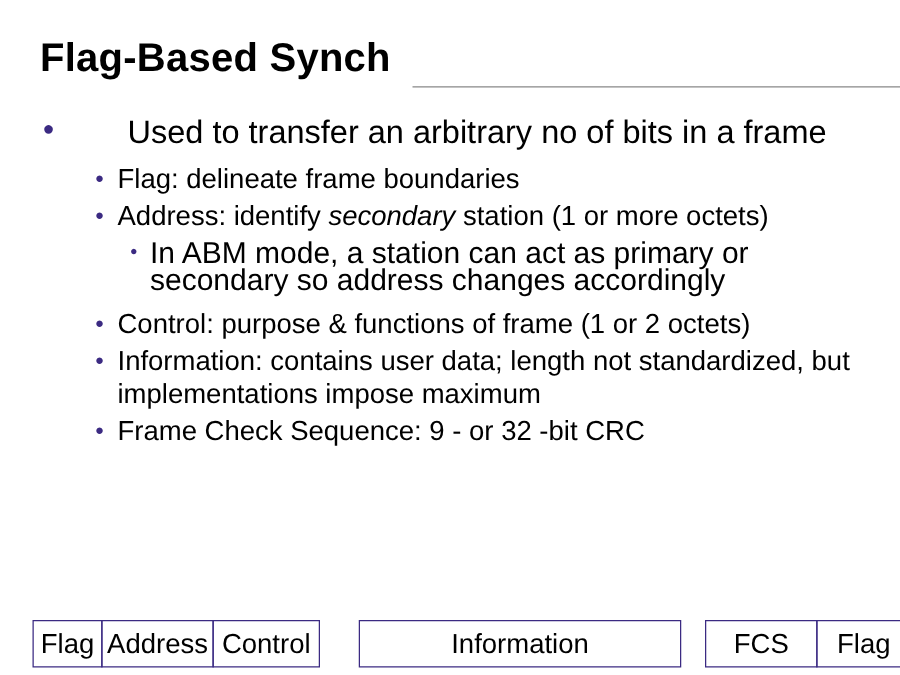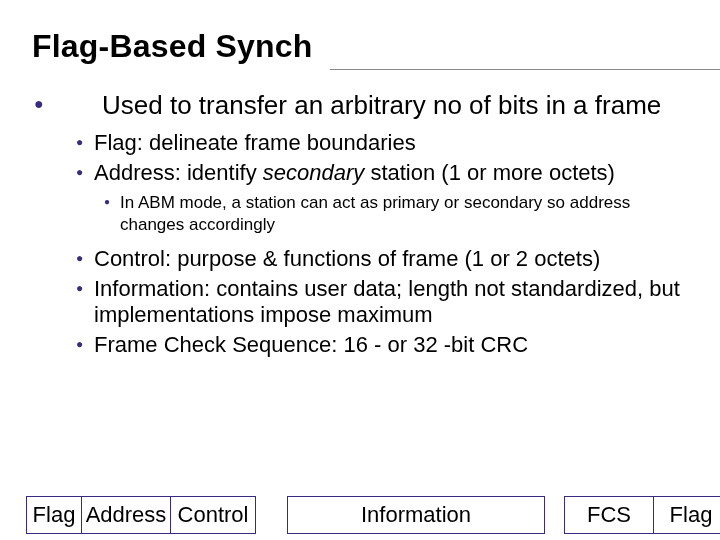--- a/index.html
+++ b/index.html
@@ -74,21 +74,21 @@
     margin: 6px 0 10px 28px;
   }
   .bullet3 > .dot {
     font-size: 10px;
     color: #3b2a82;
     line-height: 20px;
     width: 16px;
     flex-shrink: 0;
   }
   .bullet3 > .text {
-    font-size: 17px;
+    font-size: 24px;
     line-height: 22px;
   }
   .italic {
     font-style: italic;
     text-align: right;
   }
 
   .frame-layout {
     position: absolute;
     left: 26px;
@@ -152,21 +152,21 @@
       <span class="text">Control:  purpose &amp; functions of frame (1 or 2 octets)</span>
     </li>
 
     <li class="bullet2">
       <span class="dot">●</span>
       <span class="text">Information:  contains user data;  length not standardized, but implementations impose maximum</span>
     </li>
 
     <li class="bullet2">
       <span class="dot">●</span>
-      <span class="text">Frame Check Sequence:  16 - or 32 -bit CRC</span>
+      <span class="text">Frame Check Sequence:  9 - or 32 -bit CRC</span>
     </li>
 
   </ul>
 
   <div class="frame-layout">
     <div class="frame-cell w-flag">Flag</div>
     <div class="frame-cell w-address">Address</div>
     <div class="frame-cell w-control">Control</div>
     <div class="frame-cell w-info">Information</div>
     <div class="frame-cell w-fcs">FCS</div>

